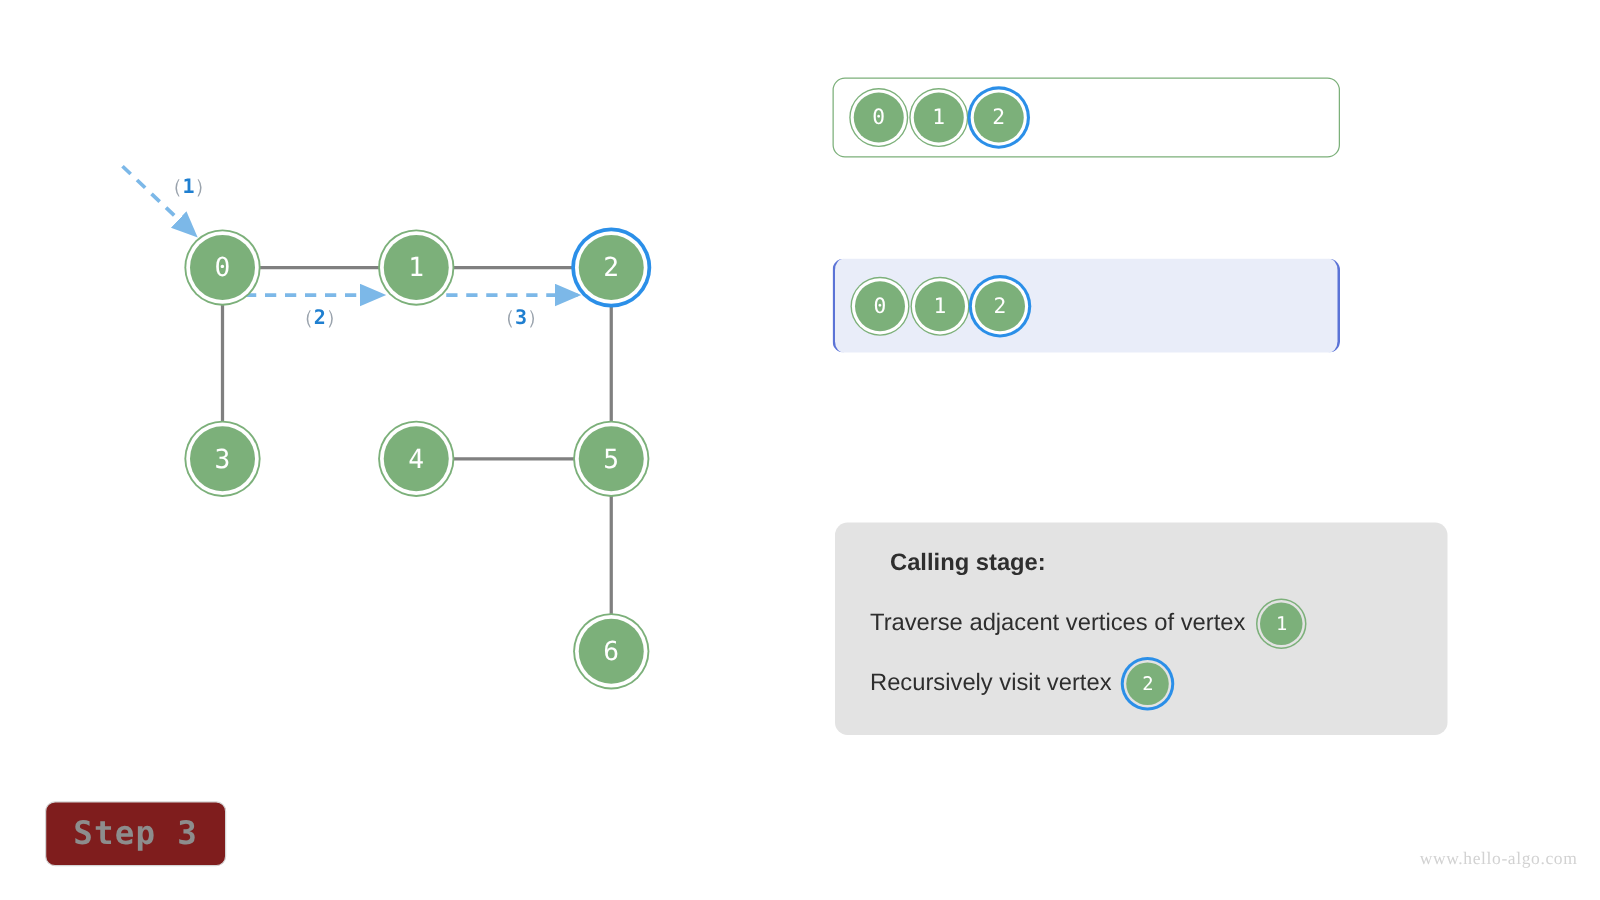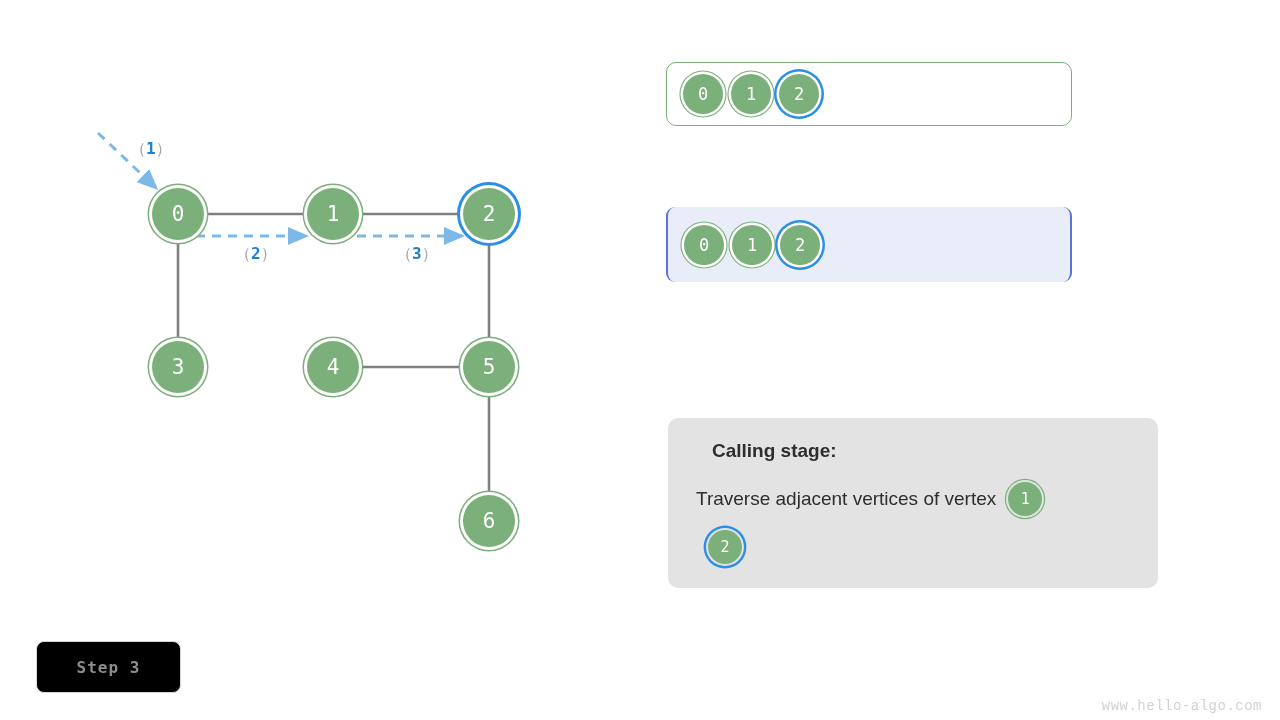--- a/index.html
+++ b/index.html
@@ -111,34 +111,34 @@
   }
   .stage-line .chip { width: 34px; height: 34px; font-size: 15px; margin-left: 12px; }
   .stage-line .chip { box-shadow: 0 0 0 2px #e3e3e3, 0 0 0 3.2px #7cb07a; }
   .stage-line .chip.active { box-shadow: 0 0 0 2px #e3e3e3, 0 0 0 4.4px #2b8fe8; }
 
   
   #step-badge {
     position: absolute;
     left: 36px; top: 641px;
     width: 145px; height: 52px;
-    background: #000000;
+    background: #7f1d1d;
     border: 1.3px solid #d5d5d5;
     border-radius: 8px;
     display: flex; align-items: center; justify-content: center;
     font-family: "DejaVu Sans Mono", "Liberation Mono", monospace;
     font-weight: 700;
-    font-size: 16px;
+    font-size: 26px;
     color: #8d8d8d;
     letter-spacing: 1px;
   }
   #watermark {
     position: absolute;
-    right: 18px; bottom: 6px;
-    font-family: Liberation Mono, monospace;
+    right: 18px; bottom: 24px;
+    font-family: Liberation Serif, serif;
     font-size: 14px;
     color: #d2d2d2;
     letter-spacing: 0.5px;
   }
 </style>
 </head>
 <body>
 
 <div id="root">
 
@@ -238,20 +238,21 @@
       <div id="stage-heading">Calling stage:</div>
 
       <div class="stage-line">
         <span>Traverse adjacent vertices of vertex</span>
         <span class="chip">
           <span>1</span>
         </span>
       </div>
 
       <div class="stage-line">
+        <span>Recursively visit vertex</span>
         <span class="chip active">
           <span>2</span>
         </span>
       </div>
     </div>
   </div>
 
   <div id="step-badge">Step 3</div>
   <div id="watermark">www.hello-algo.com</div>
 

